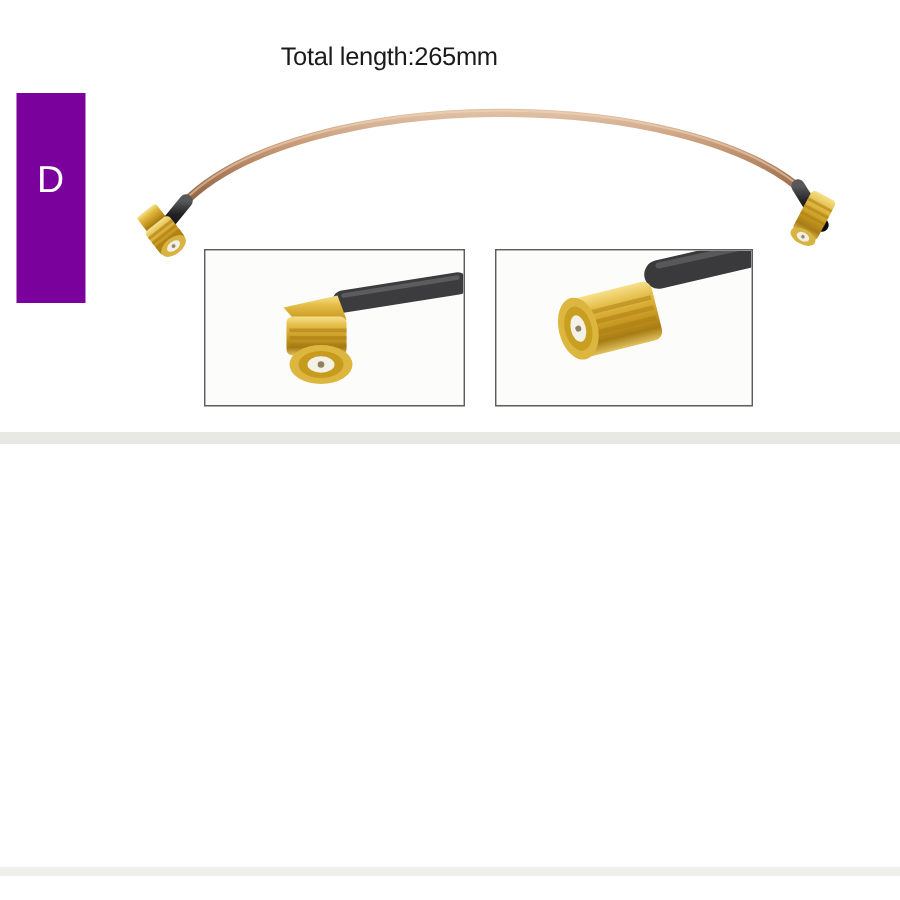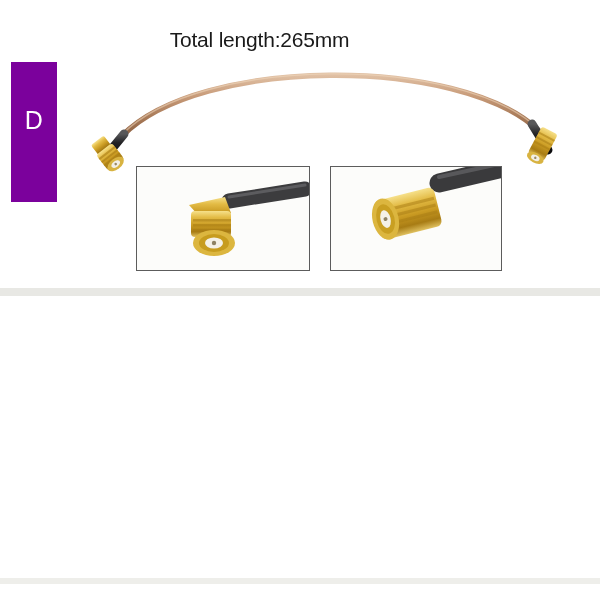--- a/index.html
+++ b/index.html
@@ -58,21 +58,21 @@
   }
   #badge-d { left: 11px; top: 62px; height: 140px; }
 
   
   #total-length-label {
     position: absolute;
     left: 0;
     top: 28px;
     width: 519px;
     text-align: center;
-    font-size: 21px;
+    font-size: 17px;
     color: #1a1a1a;
     letter-spacing: -0.2px;
   }
 
   
   #cable-assembly {
     position: absolute;
     left: 80px;
     top: 58px;
     width: 500px;

